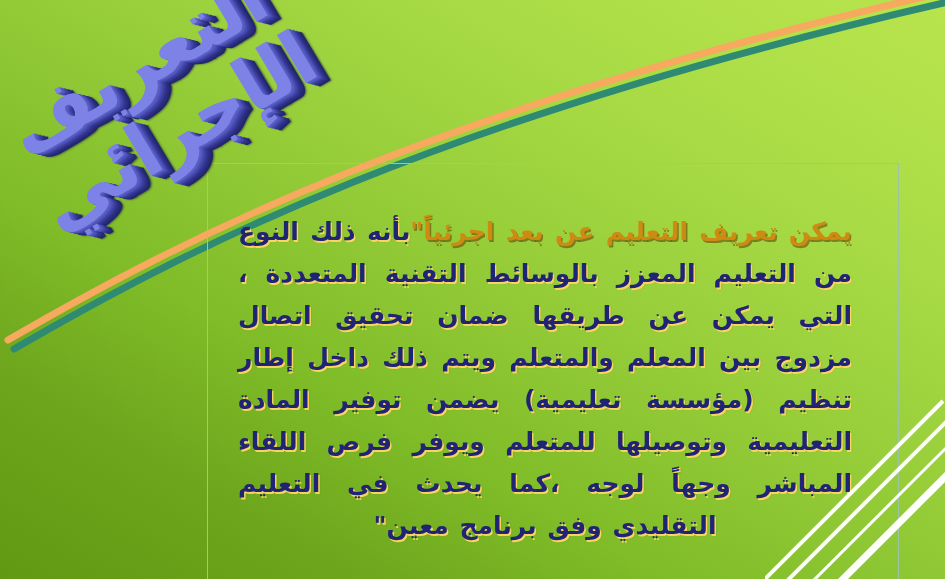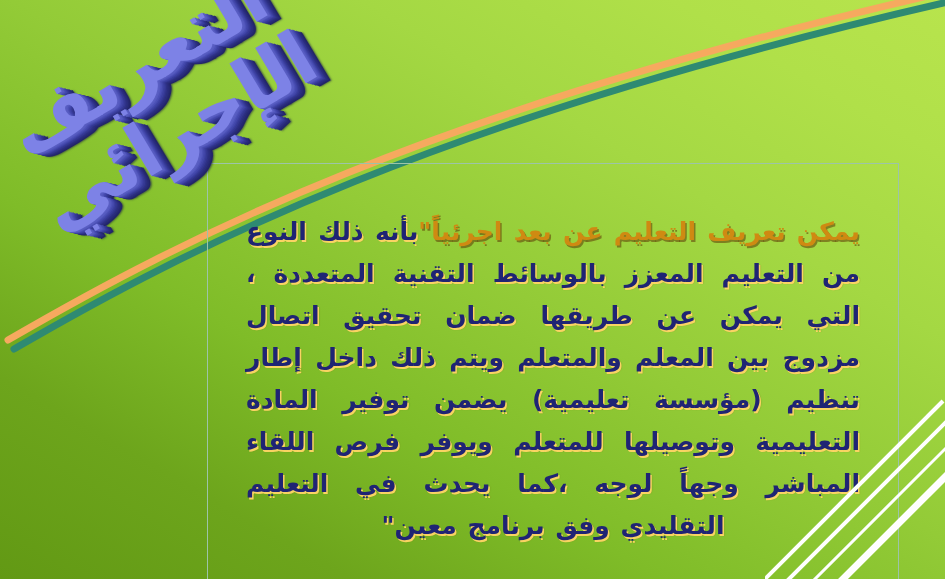--- a/index.html
+++ b/index.html
@@ -82,21 +82,21 @@
        7px 7px 0 #2e3186,
        8px 8px 0 #2a2d7c,
        9px 9px 0 #262972,
       10px 10px 0 #232568,
       11px 11px 2px rgba(20,22,70,.55);
   }
 
   
   .body-text {
     position: absolute;
-    left: 246px;
+    left: 238px;
     top: 186px;
     width: 614px;
     direction: rtl;
     text-align: justify;
     text-align-last: center;
     font-family: "DejaVu Sans", sans-serif;
     font-size: 25px;
     font-weight: bold;
     line-height: 42px;
     color: #1f2474;

